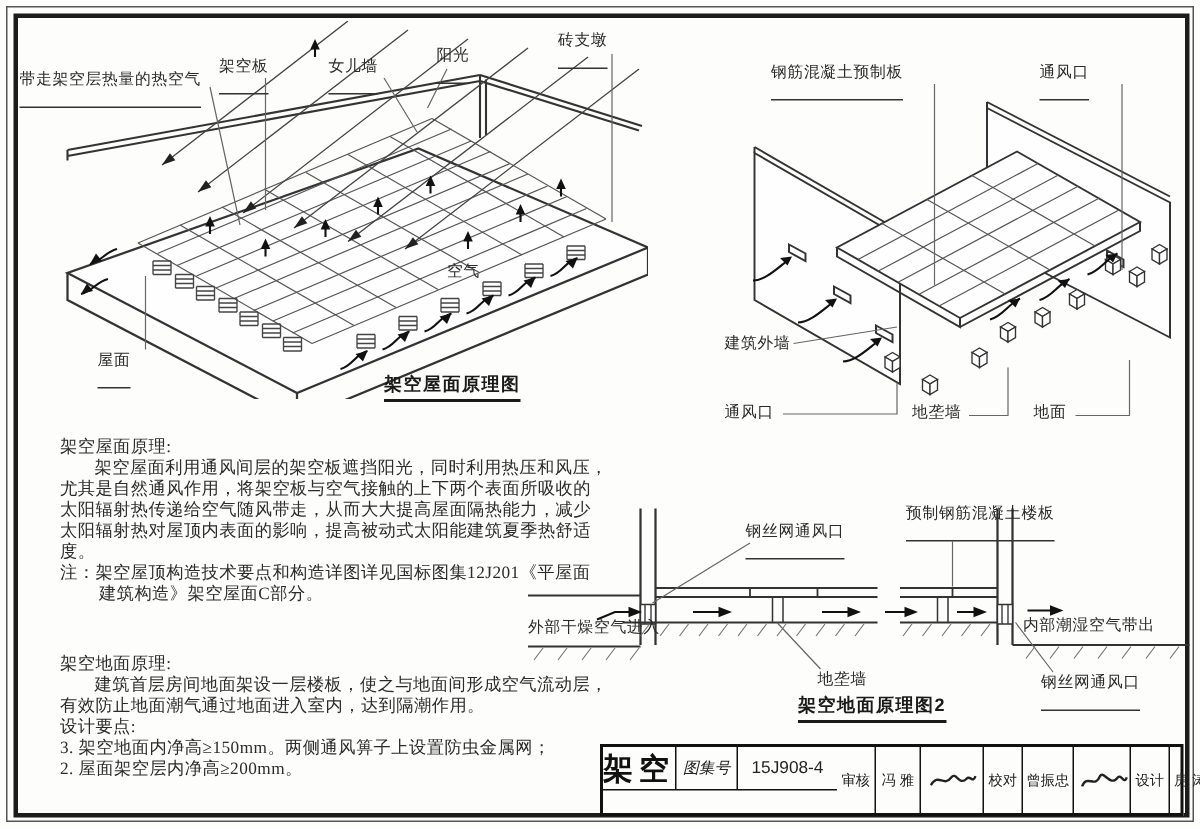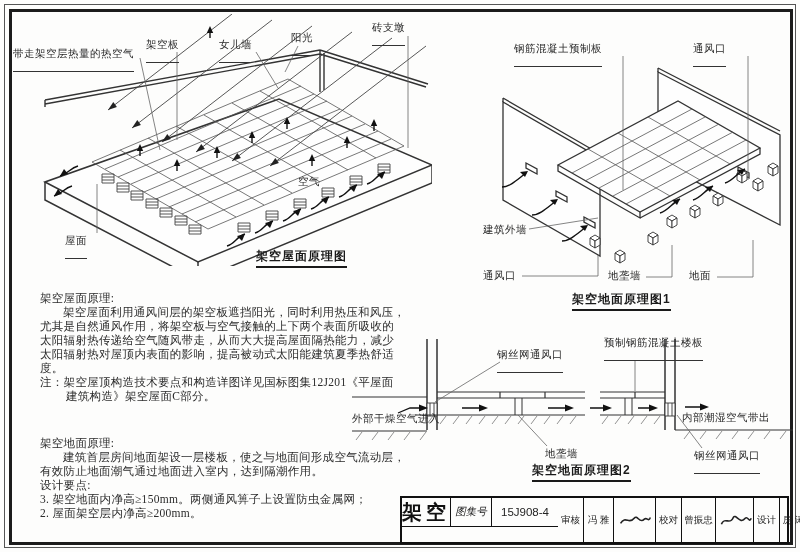--- a/index.html
+++ b/index.html
@@ -175,21 +175,20 @@
       <path d="M173 1 L173 135 M298 1 L298 125 M79 174 L148 163 M72 221 L148 221 L148 200 M196 222 L222 222 L222 190 M267 222 L303 222 L303 185"></path>
     </g>
   </svg>
 
   <span class="lbl ul" style="left:514px;top:42px">钢筋混凝土预制板</span>
   <span class="lbl ul" style="left:693px;top:42px">通风口</span>
   <span class="lbl" style="left:483px;top:223px">建筑外墙</span>
   <span class="lbl" style="left:483px;top:269px">通风口</span>
   <span class="lbl" style="left:608px;top:269px">地垄墙</span>
   <span class="lbl" style="left:689px;top:269px">地面</span>
-  <span class="cap" style="left:572px;top:291px">架空地面原理图1</span>
 
   <svg style="left:350px;top:335px" width="445" height="150" viewBox="0 0 445 150" fill="none" stroke="#333" stroke-width="1">
     <g stroke-width="1.5">
       <path d="M77 4 L77 95 M87 4 L87 95 M315 4 L315 95 M325 4 L325 95"></path>
     </g>
     <g stroke-width="1.2">
       <path d="M87 57 L235 57 M87 63 L235 63 M150 57 L150 63 M195 57 L195 63"></path>
       <path d="M250 57 L315 57 M250 63 L315 63 M285 57 L285 63"></path>
     </g>
     <g>

